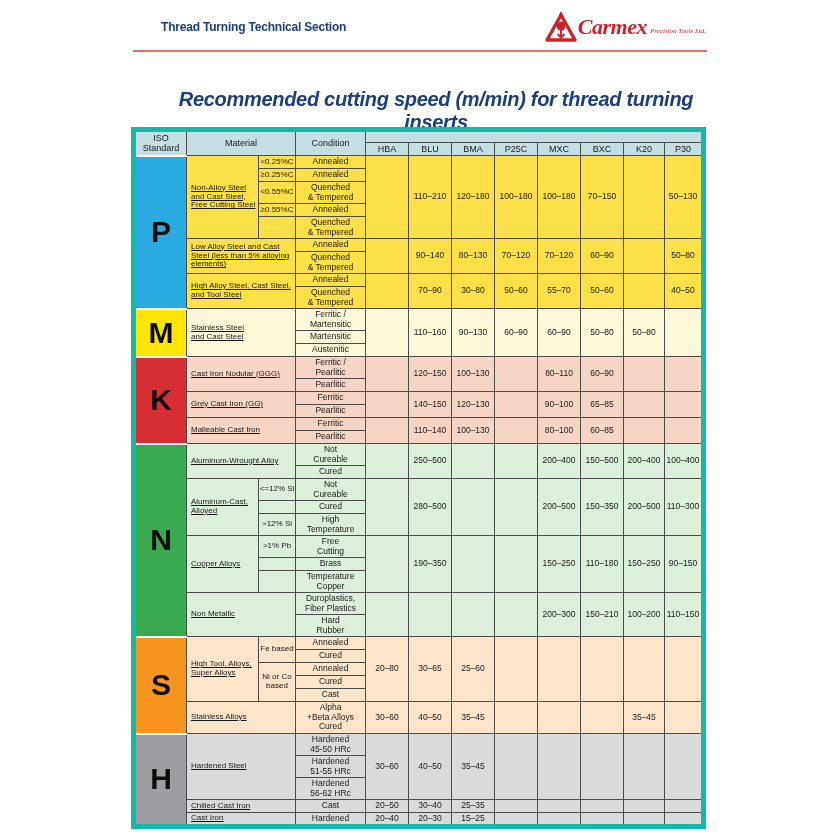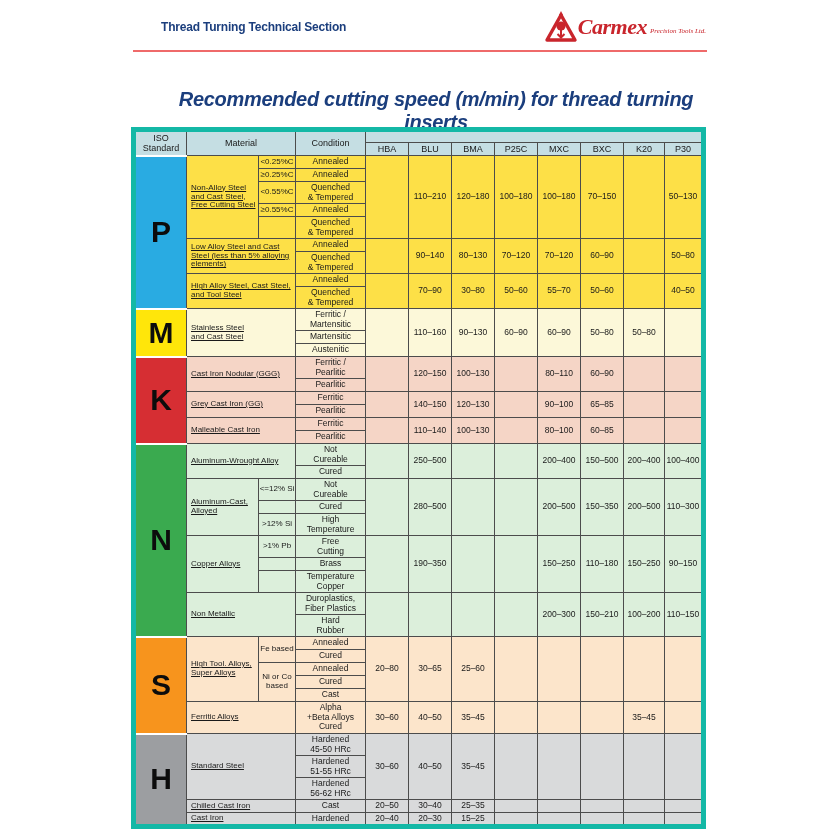--- a/index.html
+++ b/index.html
@@ -371,37 +371,37 @@
 based</td>
     <td>Annealed</td>
   </tr>
   <tr class="sec-S h13">
     <td>Cured</td>
   </tr>
   <tr class="sec-S h13">
     <td>Cast</td>
   </tr>
   <tr class="sec-S h32">
-    <td class="mat" colspan="2">Ferritic Alloys</td>
+    <td class="mat" colspan="2">Stainless Alloys</td>
     <td>Alpha
 +Beta Alloys
 Cured</td>
     <td class="v">30–60</td>
     <td class="v">40–50</td>
     <td class="v">35–45</td>
     <td class="v"></td>
     <td class="v"></td>
     <td class="v"></td>
     <td class="v">35–45</td>
     <td class="v"></td>
   </tr>
 
   <tr class="sec-H h22">
     <td class="letter" rowspan="5">H</td>
-    <td class="mat" colspan="2" rowspan="3">Standard Steel</td>
+    <td class="mat" colspan="2" rowspan="3">Hardened Steel</td>
     <td>Hardened
 45-50 HRc</td>
     <td class="v" rowspan="3">30–60</td>
     <td class="v" rowspan="3">40–50</td>
     <td class="v" rowspan="3">35–45</td>
     <td class="v" rowspan="3"></td>
     <td class="v" rowspan="3"></td>
     <td class="v" rowspan="3"></td>
     <td class="v" rowspan="3"></td>
     <td class="v" rowspan="3"></td>

